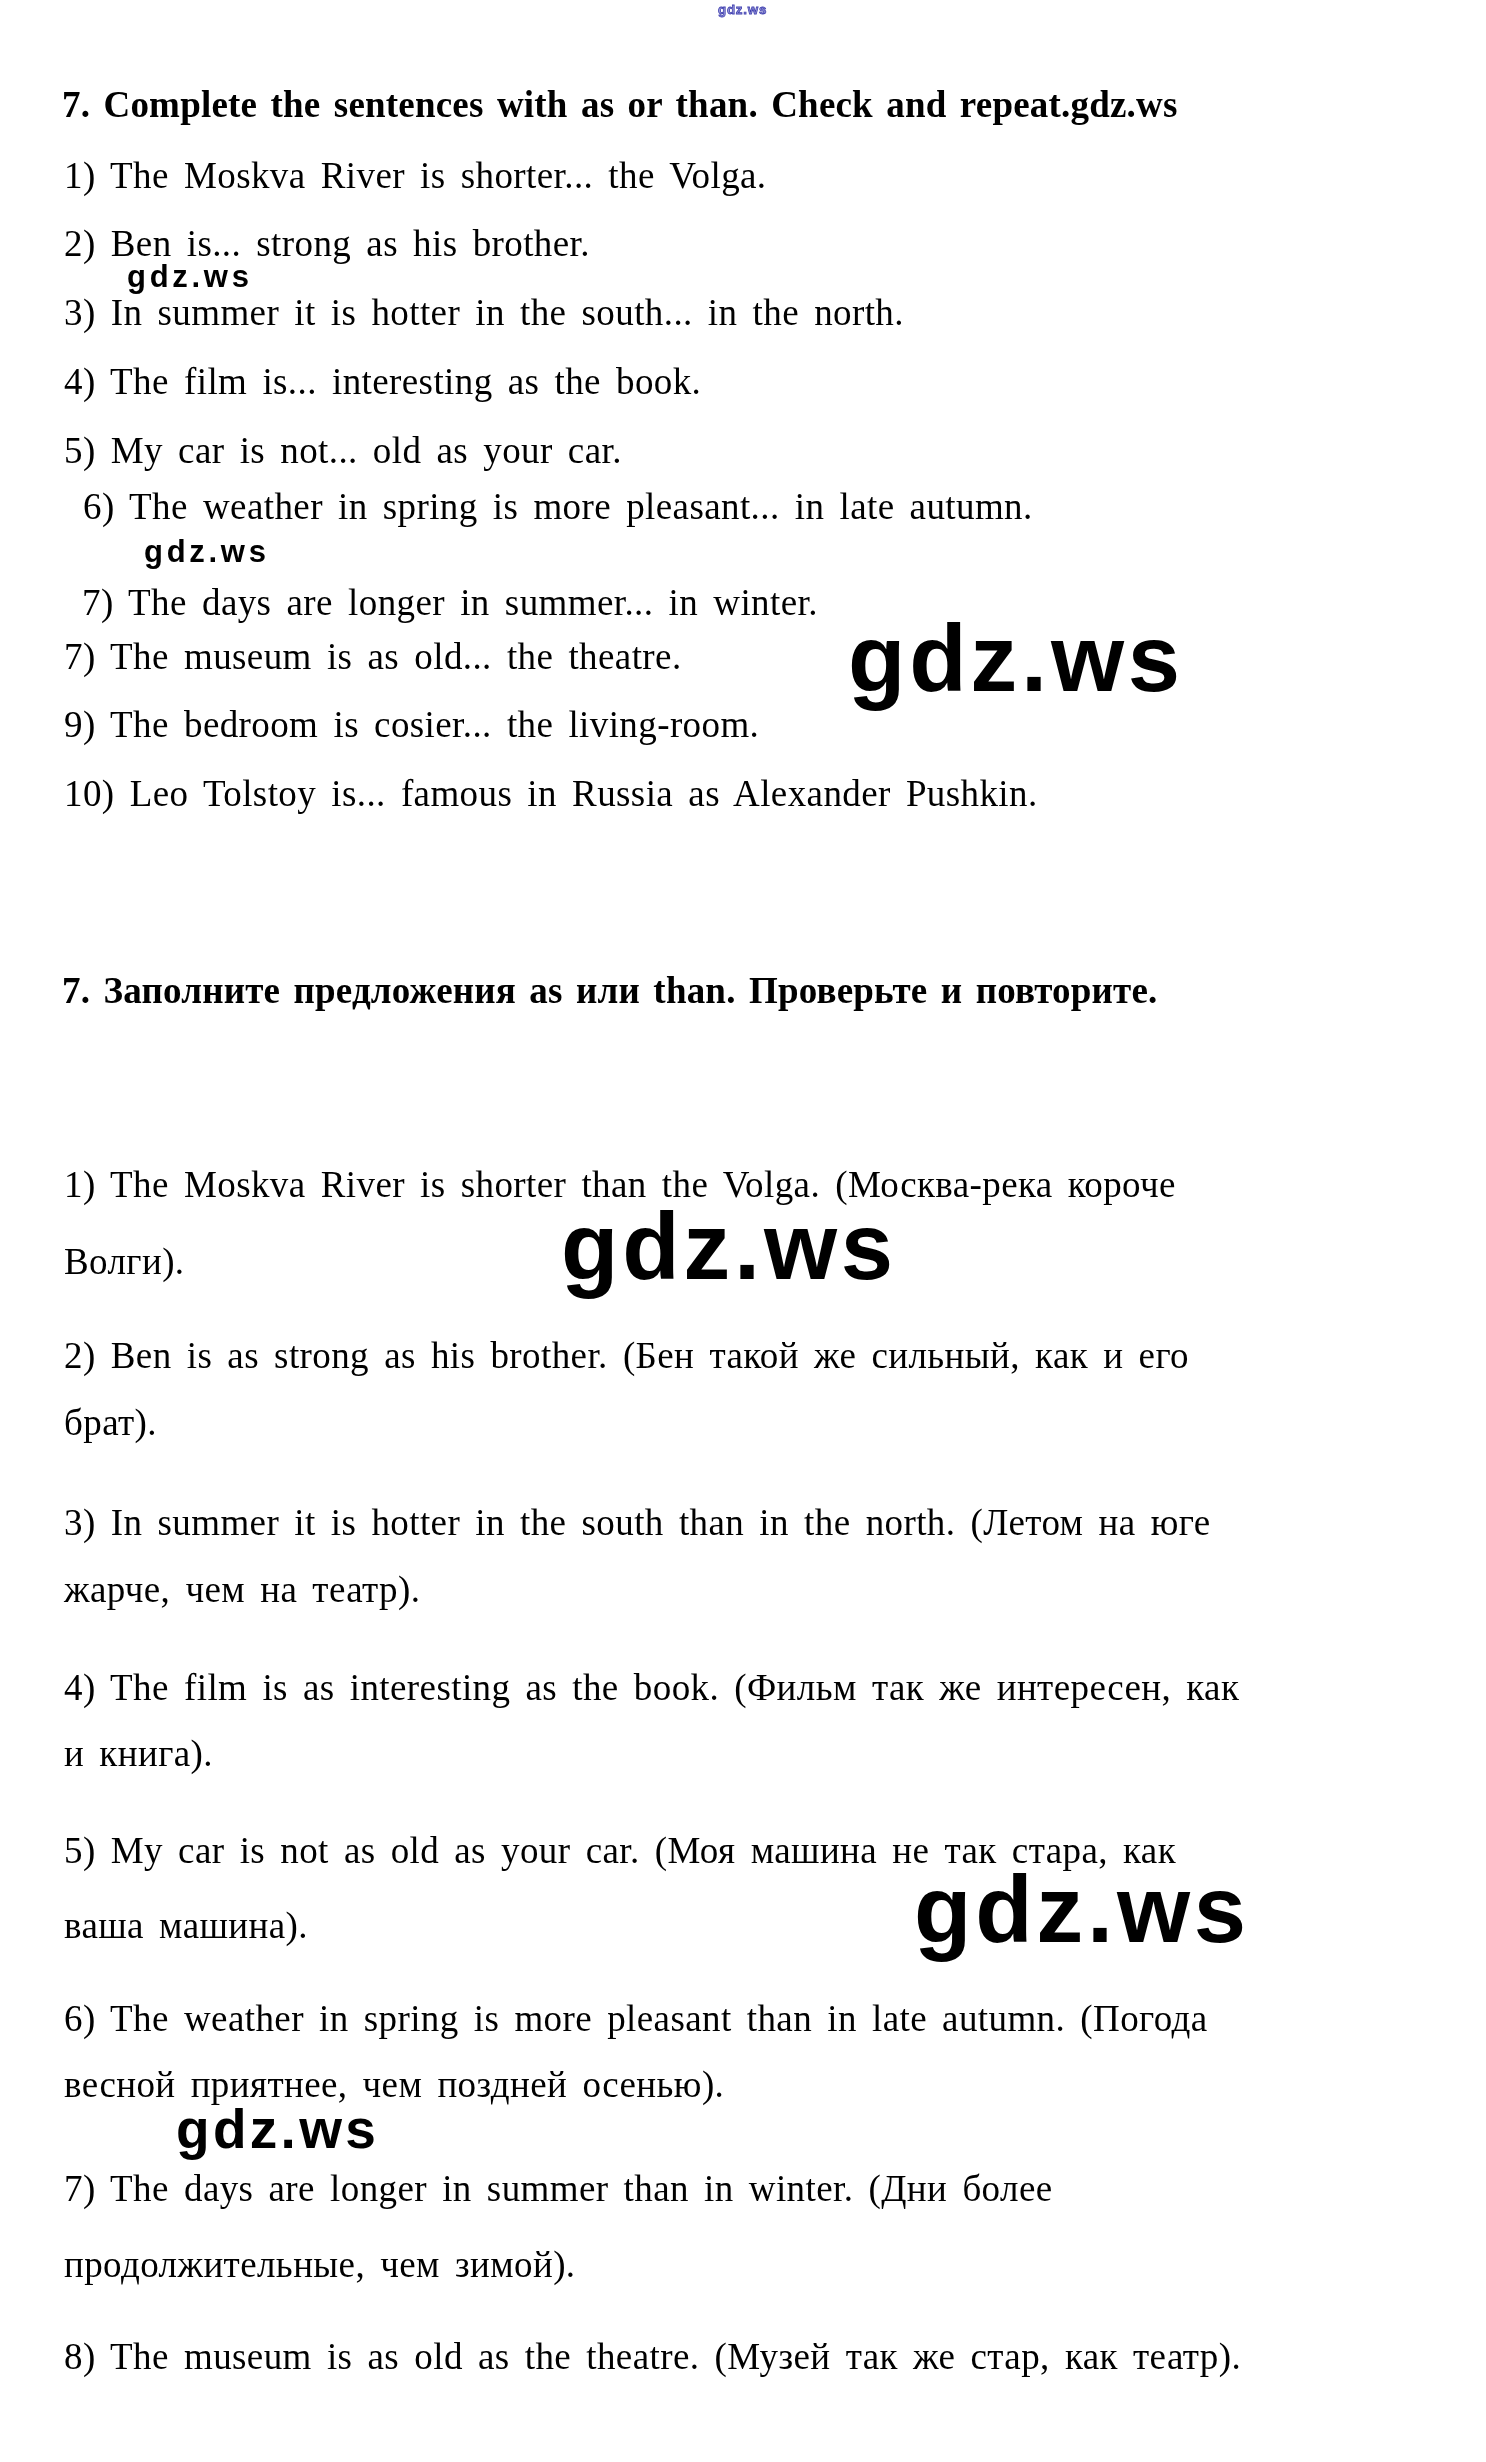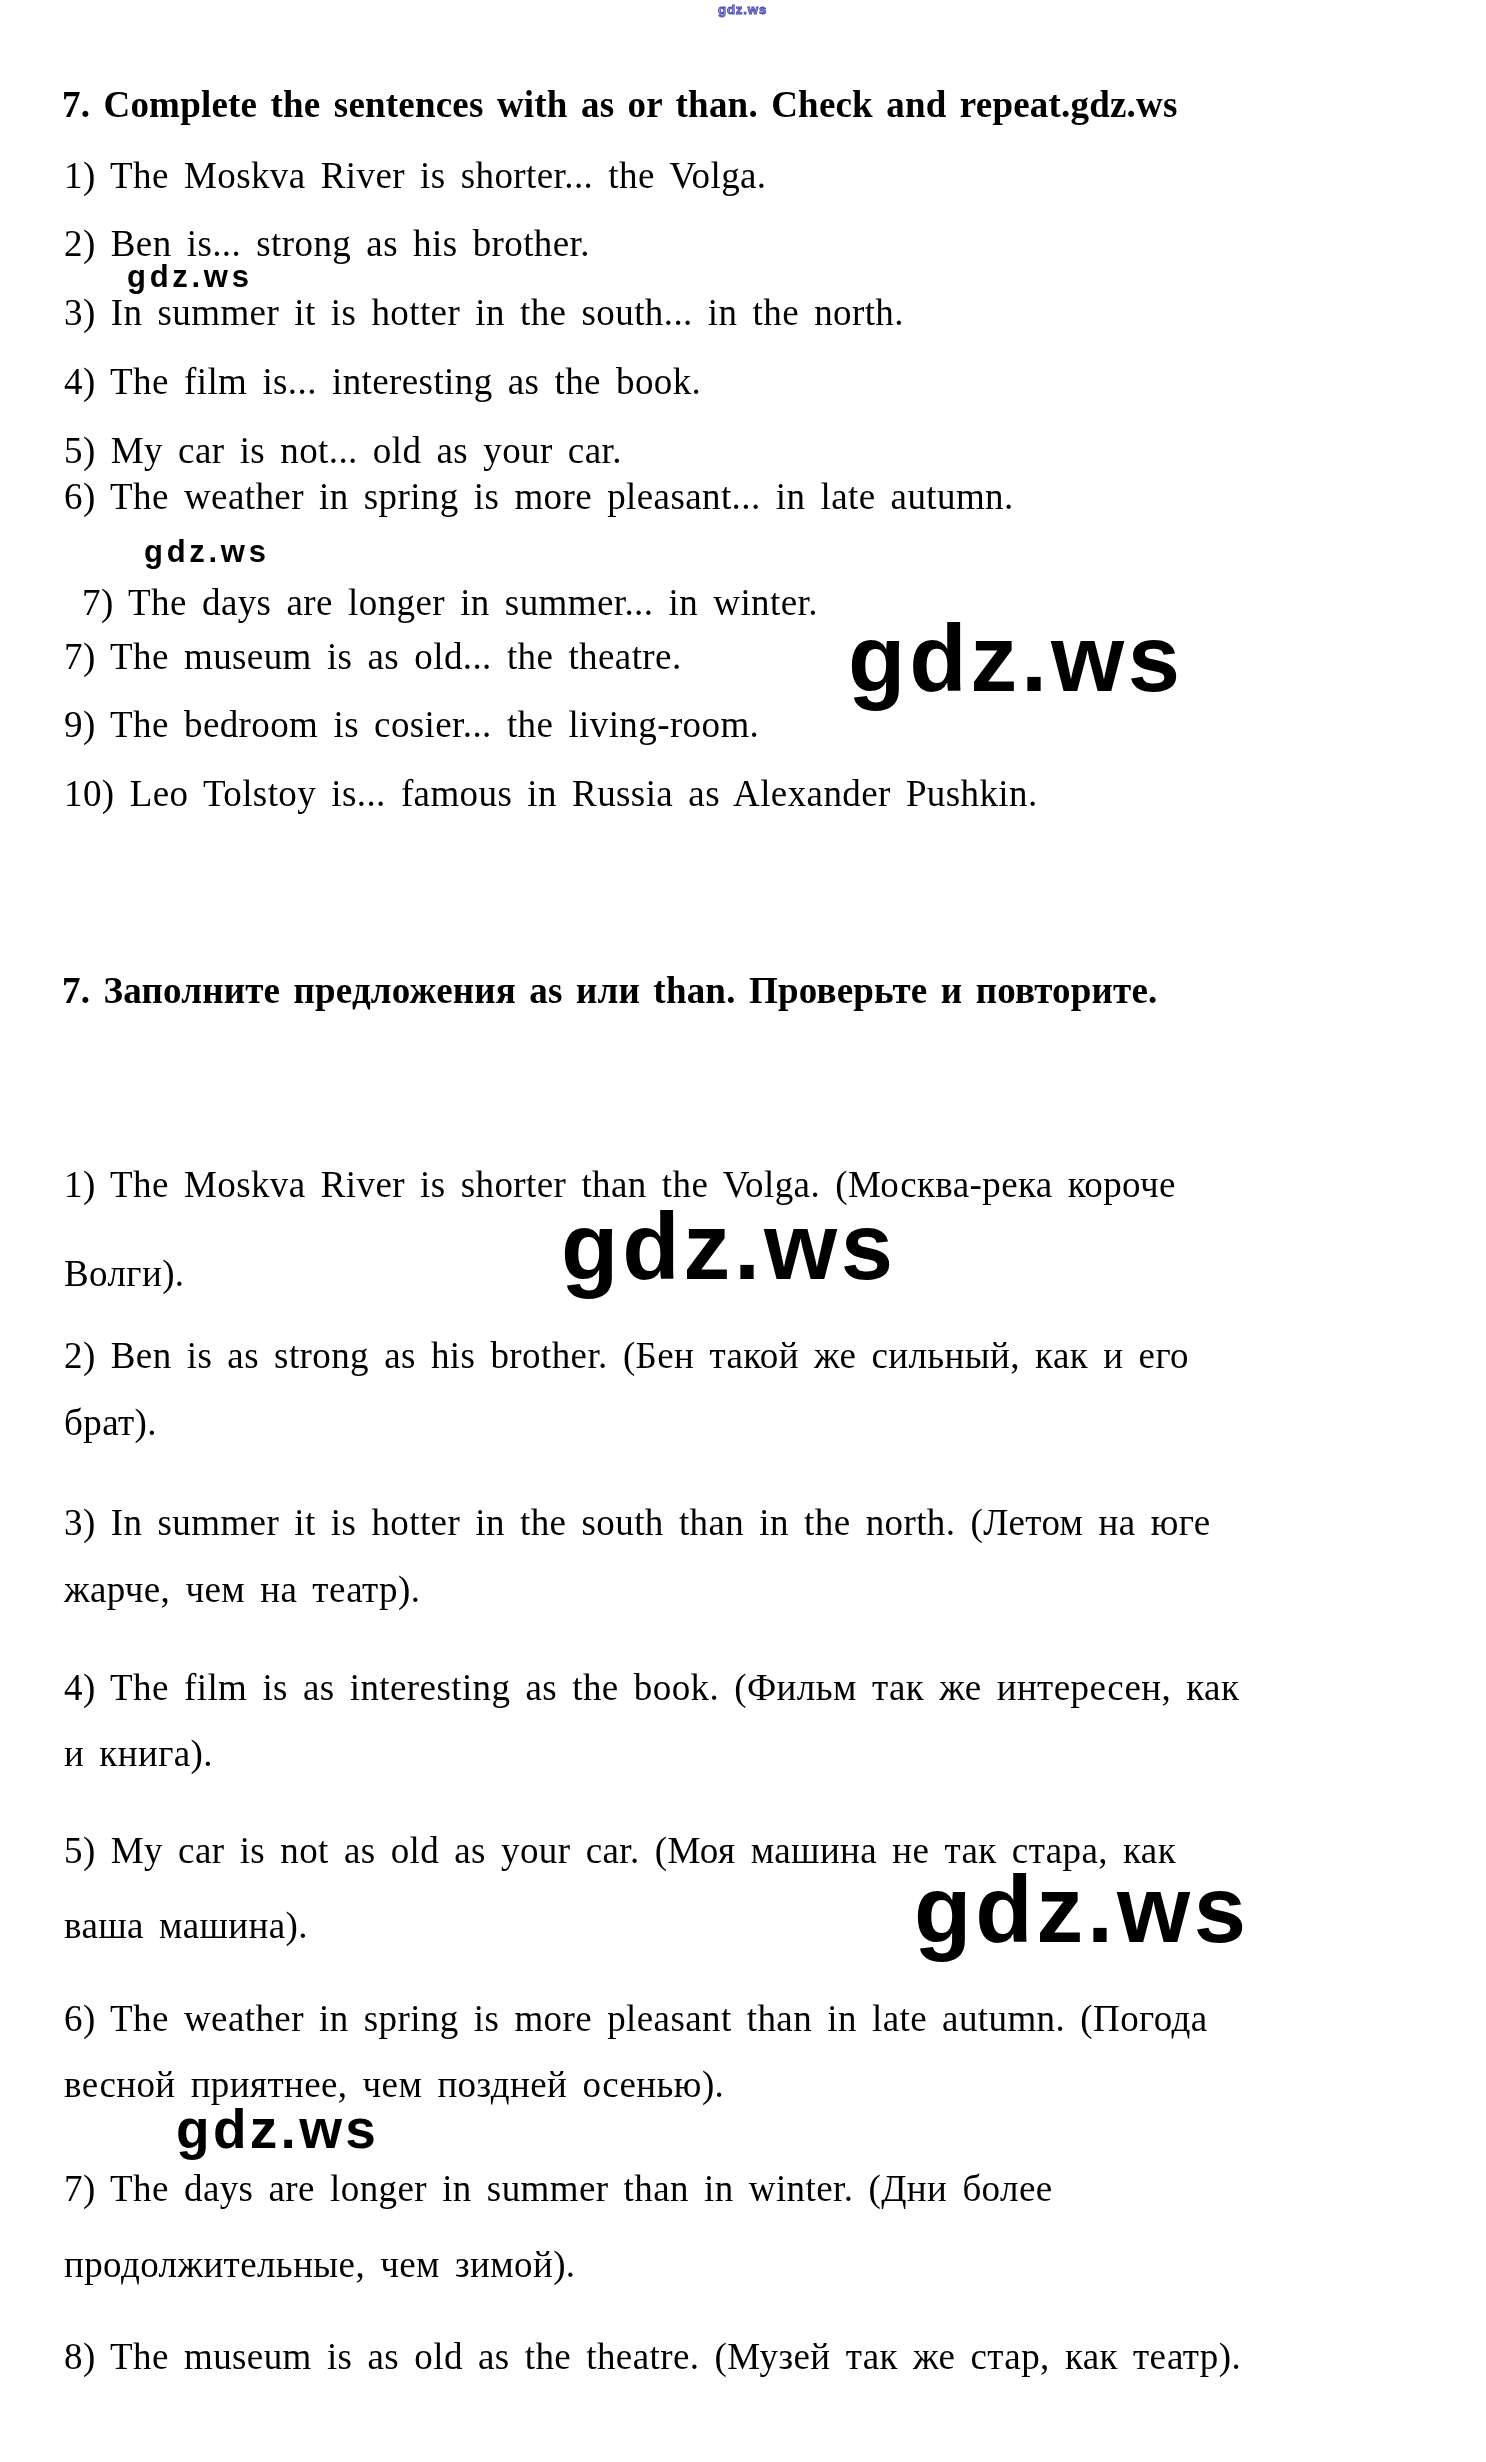--- a/index.html
+++ b/index.html
@@ -69,30 +69,30 @@
   <div class="wm wm-lg" style="left:914px; top:1863px;">gdz.ws</div>
   <div class="wm wm-md" style="left:176px; top:2102px;">gdz.ws</div>
 
   <div class="ln hd" style="top:84px;">7. Complete the sentences with as or than. Check and repeat.gdz.ws</div>
 
   <div class="ln" style="top:155px;">1) The Moskva River is shorter... the Volga.</div>
   <div class="ln" style="top:223px;">2) Ben is... strong as his brother.</div>
   <div class="ln" style="top:292px;">3) In summer it is hotter in the south... in the north.</div>
   <div class="ln" style="top:361px;">4) The film is... interesting as the book.</div>
   <div class="ln" style="top:430px;">5) My car is not... old as your car.</div>
-  <div class="ln" style="top:476px;">6) The weather in spring is more pleasant... in late autumn.</div>
+  <div class="ln" style="top:486px;margin-left:19px;">6) The weather in spring is more pleasant... in late autumn.</div>
   <div class="ln" style="top:582px;margin-left:18px;">7) The days are longer in summer... in winter.</div>
   <div class="ln" style="top:636px;">7) The museum is as old... the theatre.</div>
   <div class="ln" style="top:704px;">9) The bedroom is cosier... the living-room.</div>
   <div class="ln" style="top:773px;">10) Leo Tolstoy is... famous in Russia as Alexander Pushkin.</div>
 
   <div class="ln hd" style="top:970px;">7. Заполните предложения as или than. Проверьте и повторите.</div>
 
   <div class="ln" style="top:1164px;">1) The Moskva River is shorter than the Volga. (Москва-река короче</div>
-  <div class="ln" style="top:1241px;margin-top:12px;">Волги).</div>
+  <div class="ln" style="top:1241px;">Волги).</div>
 
   <div class="ln" style="top:1335px;">2) Ben is as strong as his brother. (Бен такой же сильный, как и его</div>
   <div class="ln" style="top:1402px;">брат).</div>
 
   <div class="ln" style="top:1502px;">3) In summer it is hotter in the south than in the north. (Летом на юге</div>
   <div class="ln" style="top:1569px;">жарче, чем на театр).</div>
 
   <div class="ln" style="top:1667px;">4) The film is as interesting as the book. (Фильм так же интересен, как</div>
   <div class="ln" style="top:1733px;">и книга).</div>
 

